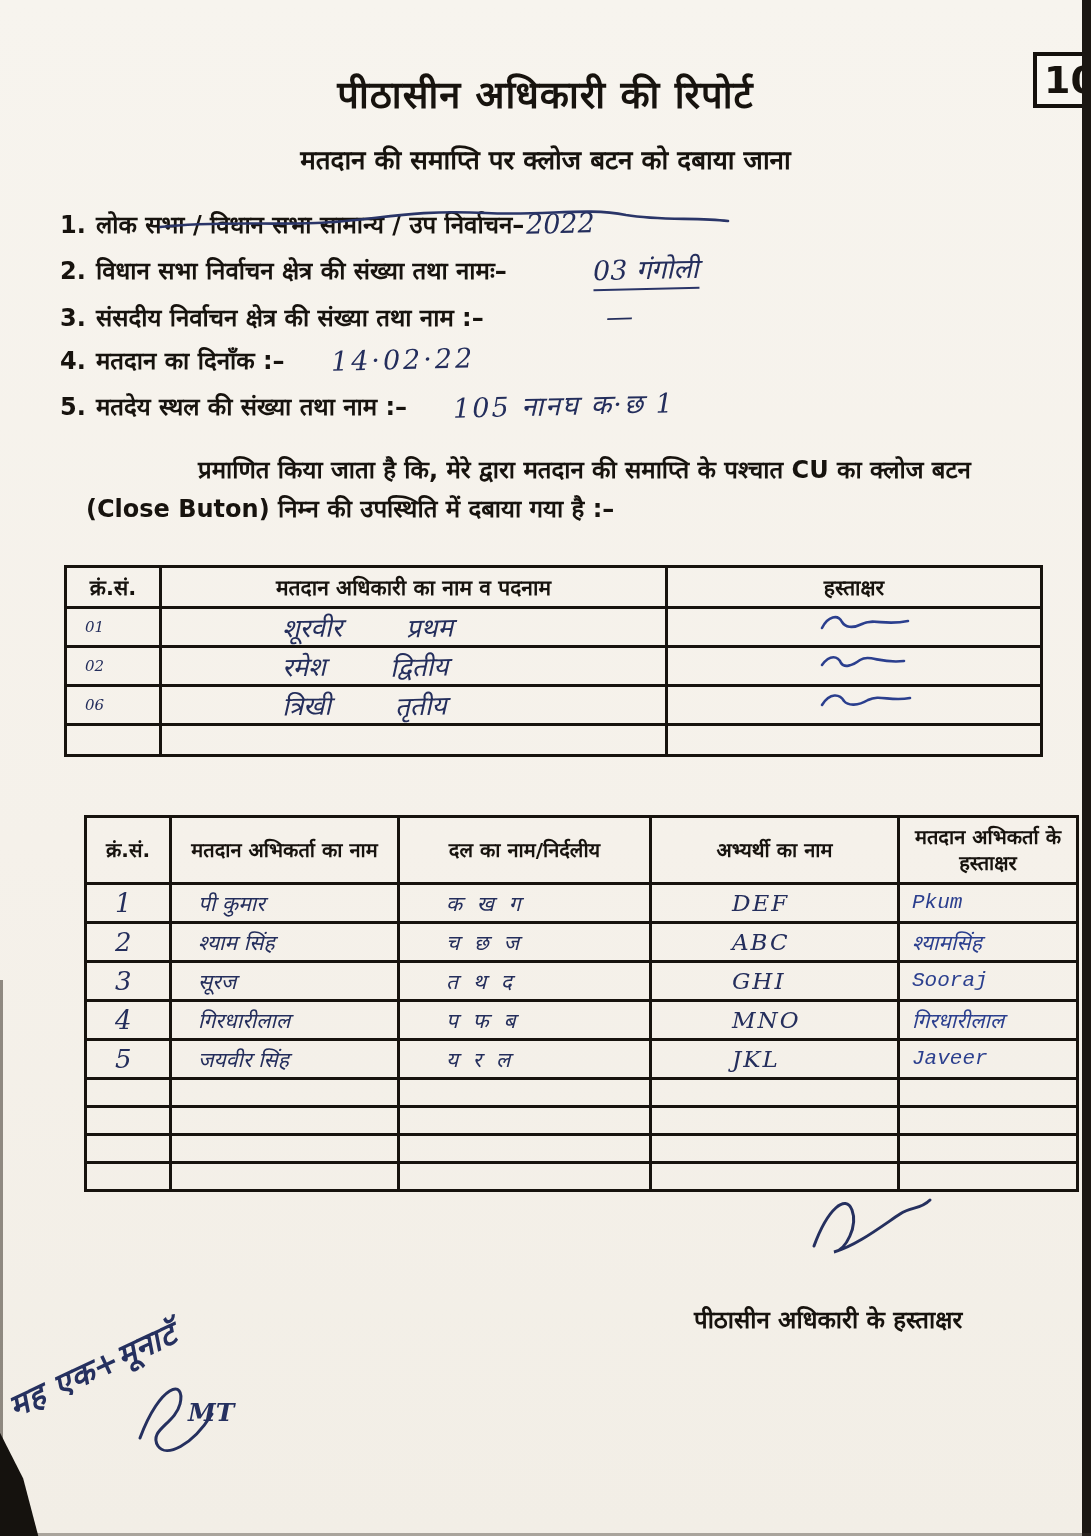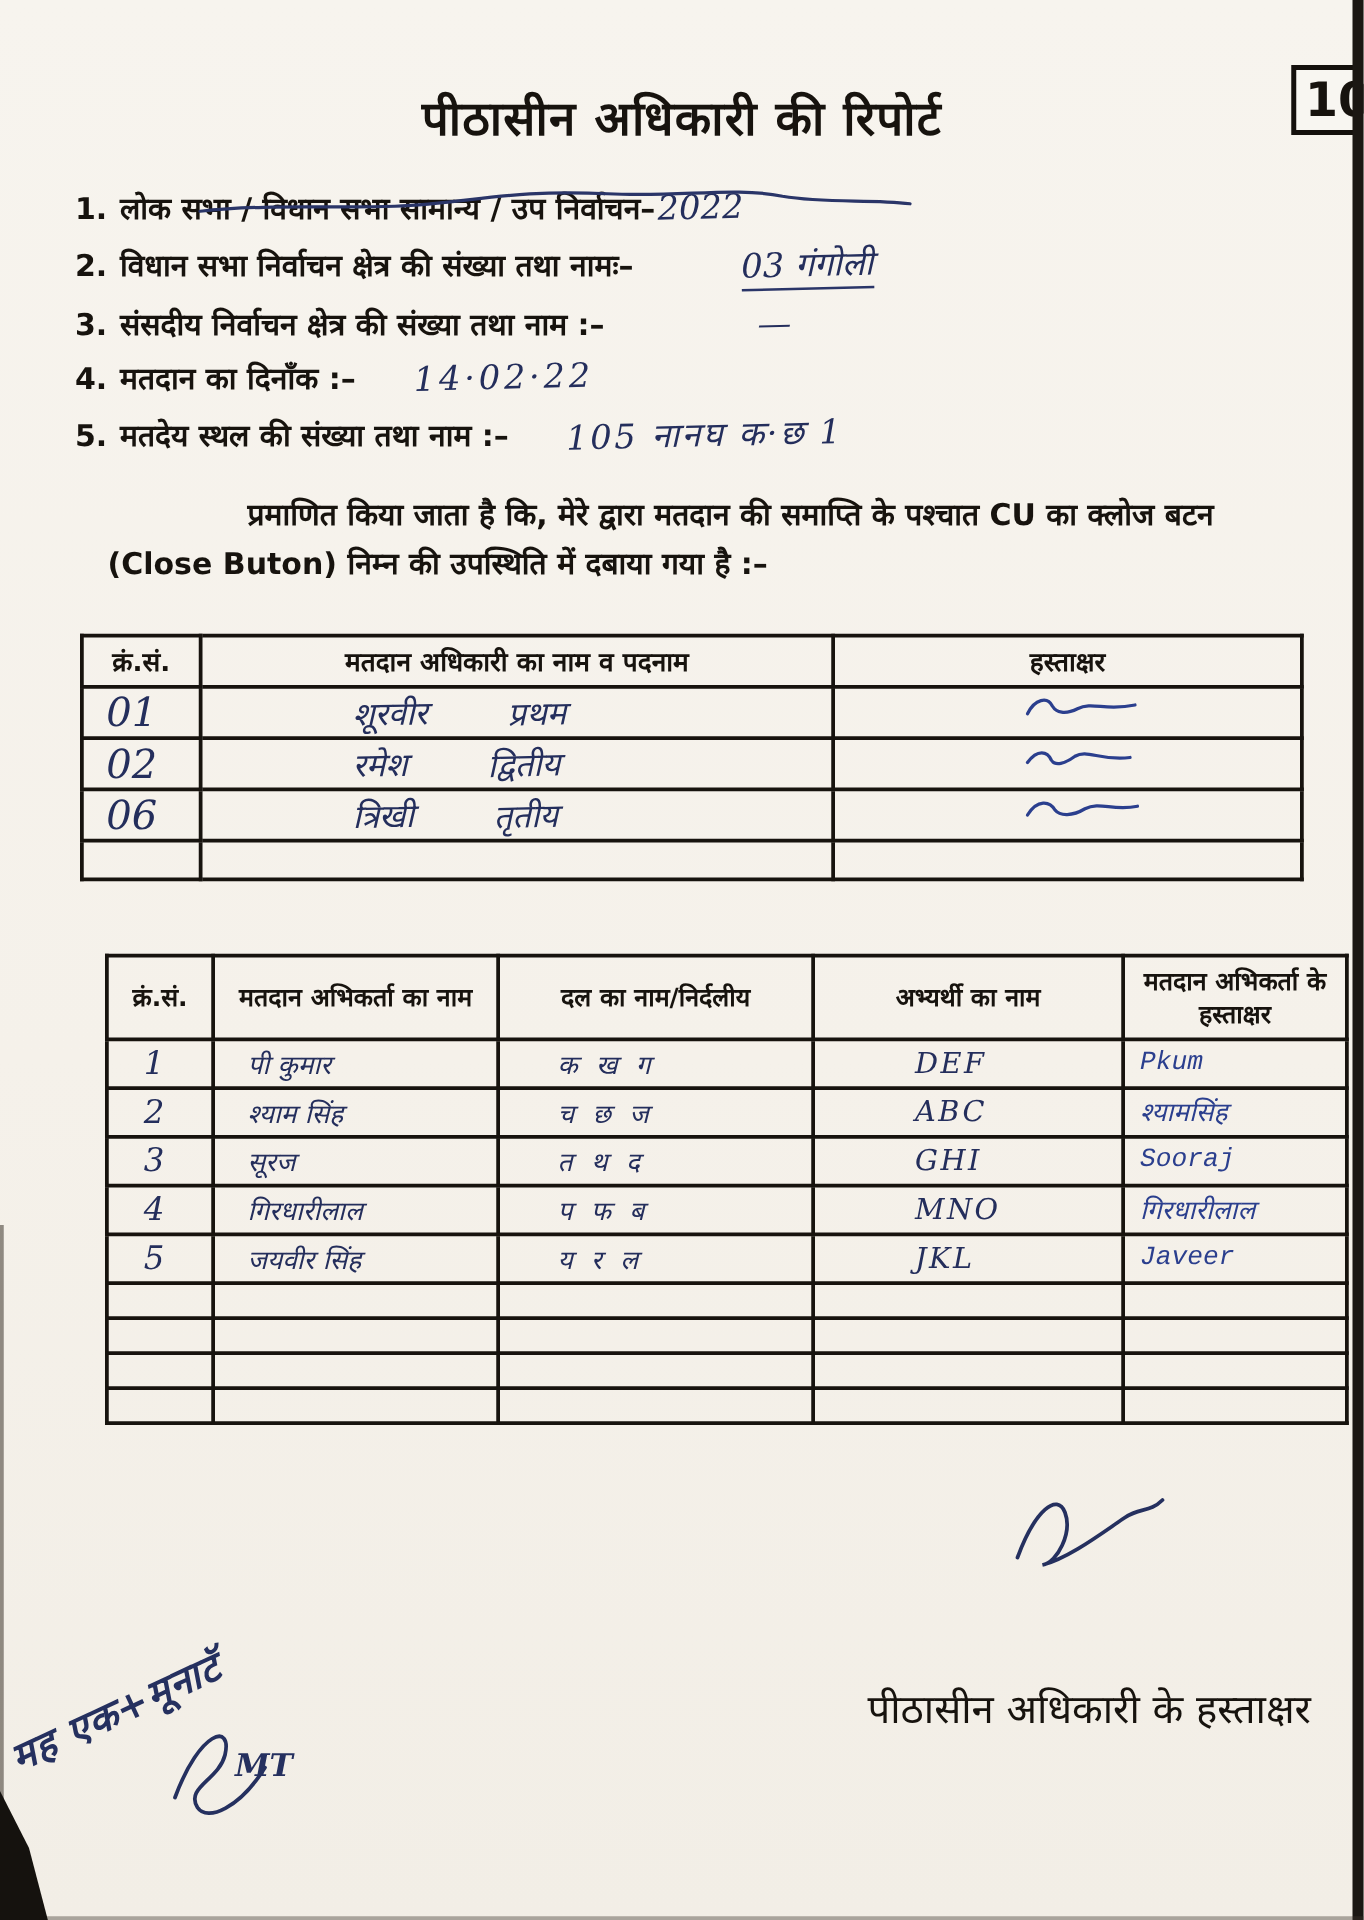--- a/index.html
+++ b/index.html
@@ -36,38 +36,38 @@
   .v5{margin-left:46px; letter-spacing:2px;}
   .strike{position:absolute; left:96px; top:-2px; pointer-events:none;}
   
   .cert{margin:28px 86px 0; font-size:24px; font-weight:700; line-height:1.62; text-indent:112px;}
   
   table{border-collapse:collapse; table-layout:fixed;}
   th,td{border:3px solid #17130e;}
   .t1{margin:36px 0 0 64px; width:976px;}
   .t1 th{font-size:21px; font-weight:700; padding:5px 2px;}
   .t1 td{height:35px; padding:0 10px;}
-  .snc{font-size:32px; padding-left:18px !important;font-style:italic;}
+  .snc{font-size:15px; padding-left:18px !important;font-style:italic;}
   .nm{margin-left:110px; font-size:26px; display:inline-block; transform:rotate(-1deg);}
   .post{margin-left:64px; font-size:26px; display:inline-block; transform:rotate(-1.5deg);}
   .signcell{padding-left:150px !important;}
   .sig{display:inline-block;}
   .t1 tr.empty td{height:31px;}
   .t2{margin:58px 0 0 84px; width:992px;}
   .t2 th{font-size:20px; font-weight:700; padding:6px 4px; line-height:1.3;}
   .t2 td{height:39px; padding:0 8px; font-size:21px;}
   .t2 tr.empty td{height:28px;}
   .c-sn{padding-left:28px !important; font-size:26px !important;}
   .c-agent{padding-left:26px !important;}
   .c-party{padding-left:46px !important; letter-spacing:4px;}
   .c-cand{padding-left:80px !important; font-size:23px !important; letter-spacing:2px;}
   .c-asign{padding-left:12px !important; font-size:21px !important; color:#2b3f8e;font-family:Liberation Mono, monospace;}
   
   .po-sign{position:absolute; left:806px; top:1192px;}
-  .po-label{position:absolute; left:694px; top:1344px; font-size:32px; font-weight:400;}
+  .po-label{position:absolute; left:694px; top:1302px; font-size:24px; font-weight:700;}
   .stamp{position:absolute; left:10px; top:1386px; width:260px; transform:rotate(-25deg); transform-origin:0 50%;
     font-size:31px; font-weight:600; font-style:italic; color:#25305f;
     font-family:"DejaVu Serif","Liberation Serif",serif; letter-spacing:1px; white-space:nowrap;}
   .stamp-swirl{position:absolute; left:128px; top:1372px;}
   .mt{position:absolute; left:188px; top:1398px; font-size:25px; font-style:italic; font-weight:600;
     color:#25305f; font-family:"DejaVu Serif","Liberation Serif",serif;}
 </style>
 </head>
 <body>
 
@@ -76,20 +76,21 @@
   <div class="edge-right"></div>
   <div class="edge-left"></div>
   <div class="edge-bottom"></div>
   <div class="corner-blob"></div>
 
   <div class="pagenum-box">
     <span class="pagenum">10</span>
   </div>
 
   <div class="title">पीठासीन अधिकारी की रिपोर्ट</div>
+  <div class="subtitle">मतदान की समाप्ति पर क्लोज बटन को दबाया जाना</div>
 
   <div class="fields">
 
     <div class="field-row">
       <span class="fnum">1.</span><span class="lbl">लोक सभा / विधान सभा सामान्य / उप निर्वाचन–</span><span class="hw fv v1">2022</span>
       <svg class="strike" width="580" height="34" viewBox="0 0 580 34">
         <path d="M4 22 C 60 16, 110 20, 160 18 C 220 16, 250 4, 330 8 C 390 11, 430 2, 470 10 C 505 16, 540 12, 572 16" fill="none" stroke="#2a3568" stroke-width="2.6" stroke-linecap="round"></path>
       </svg>
     </div>
 

